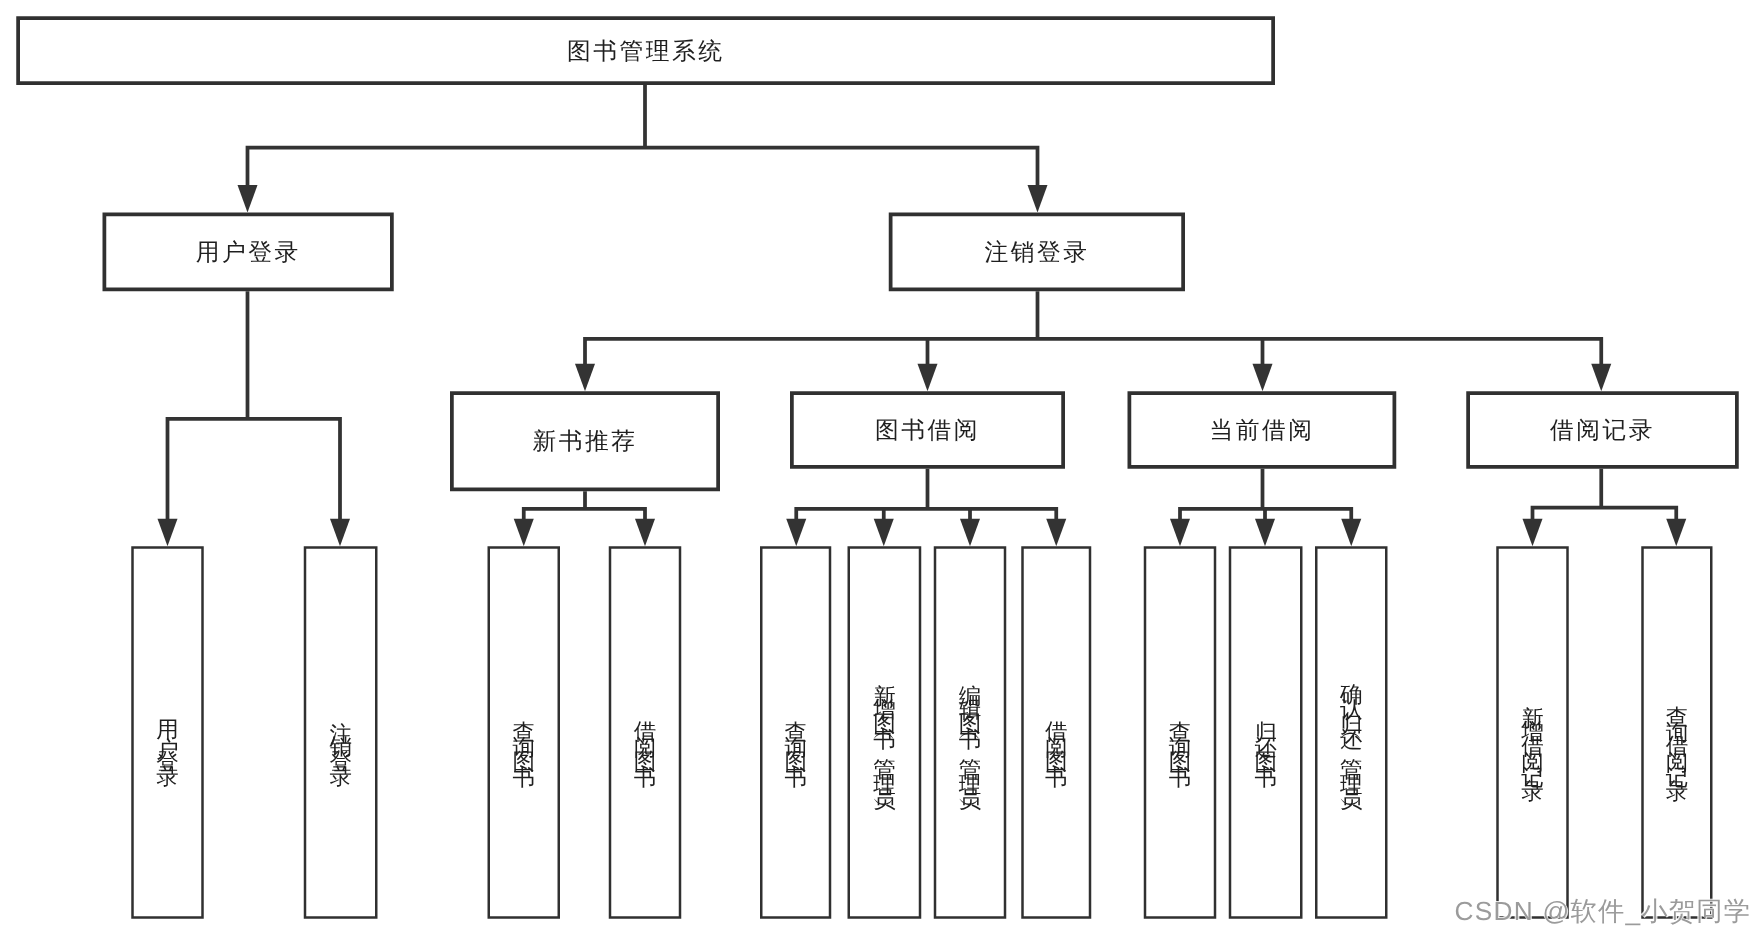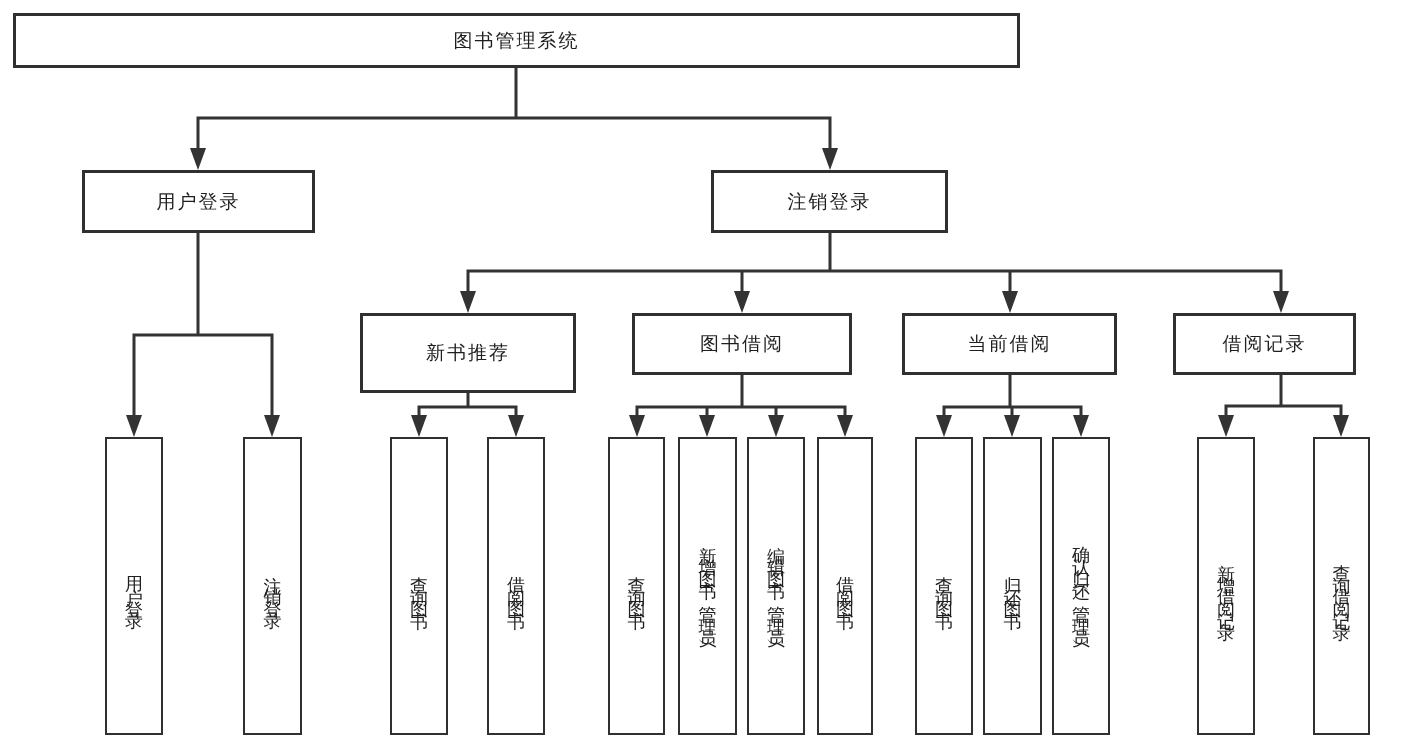--- a/index.html
+++ b/index.html
@@ -75,21 +75,21 @@
   </div>
 
   <div class="node h" style="left:632px;top:313px;width:220px;height:62px">
     <span class="lbl">图书借阅</span>
   </div>
 
   <div class="node h" style="left:902px;top:313px;width:215px;height:62px">
     <span class="lbl">当前借阅</span>
   </div>
 
-  <div class="node h" style="left:1173px;top:313px;width:183px;height:62px">
+  <div class="node h" style="left:1173px;top:313px;width:218px;height:62px">
     <span class="lbl">借阅记录</span>
   </div>
 
   <div class="node v" style="left:105px;top:437px;width:58px;height:298px">
     <span class="lbl">用户登录</span>
   </div>
 
   <div class="node v" style="left:243px;top:437px;width:59px;height:298px">
     <span class="lbl">注销登录</span>
   </div>
@@ -131,14 +131,15 @@
   </div>
 
   <div class="node v" style="left:1197px;top:437px;width:58px;height:298px">
     <span class="lbl">新增借阅记录</span>
   </div>
 
   <div class="node v" style="left:1313px;top:437px;width:57px;height:298px">
     <span class="lbl">查询借阅记录</span>
   </div>
 
+  <div class="watermark">CSDN @软件_小贺同学</div>
 
 </div>
 
 </body></html>

